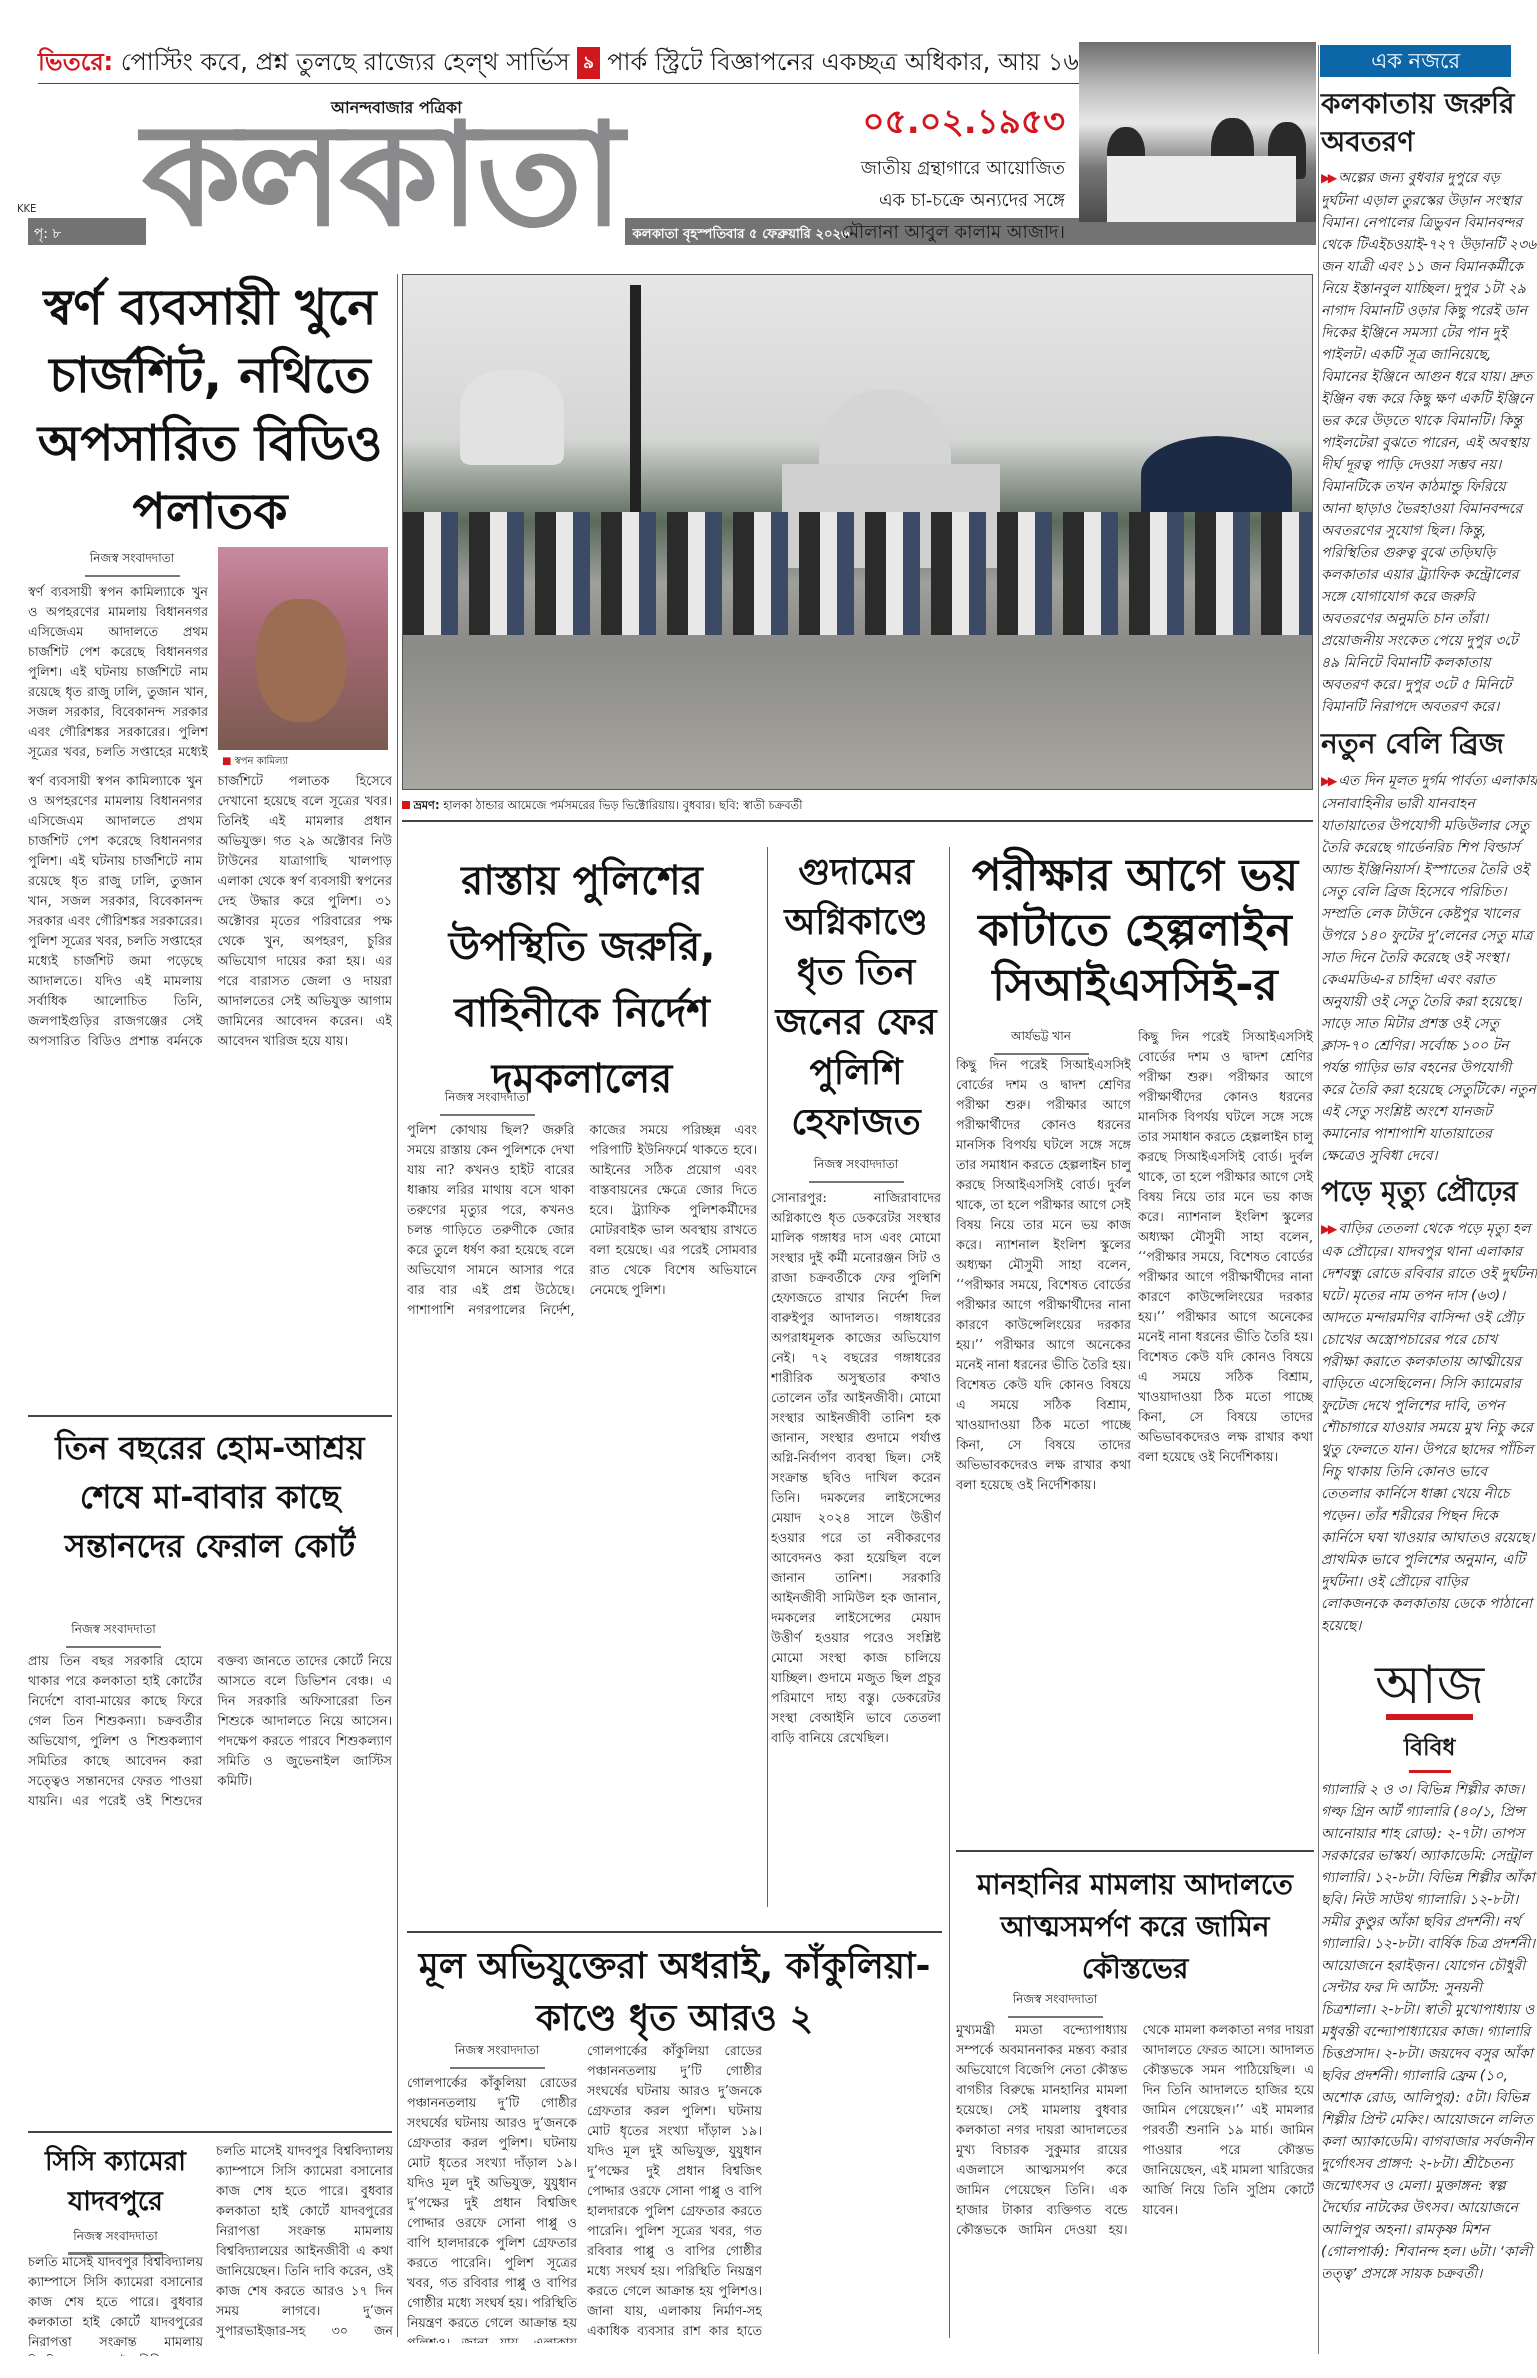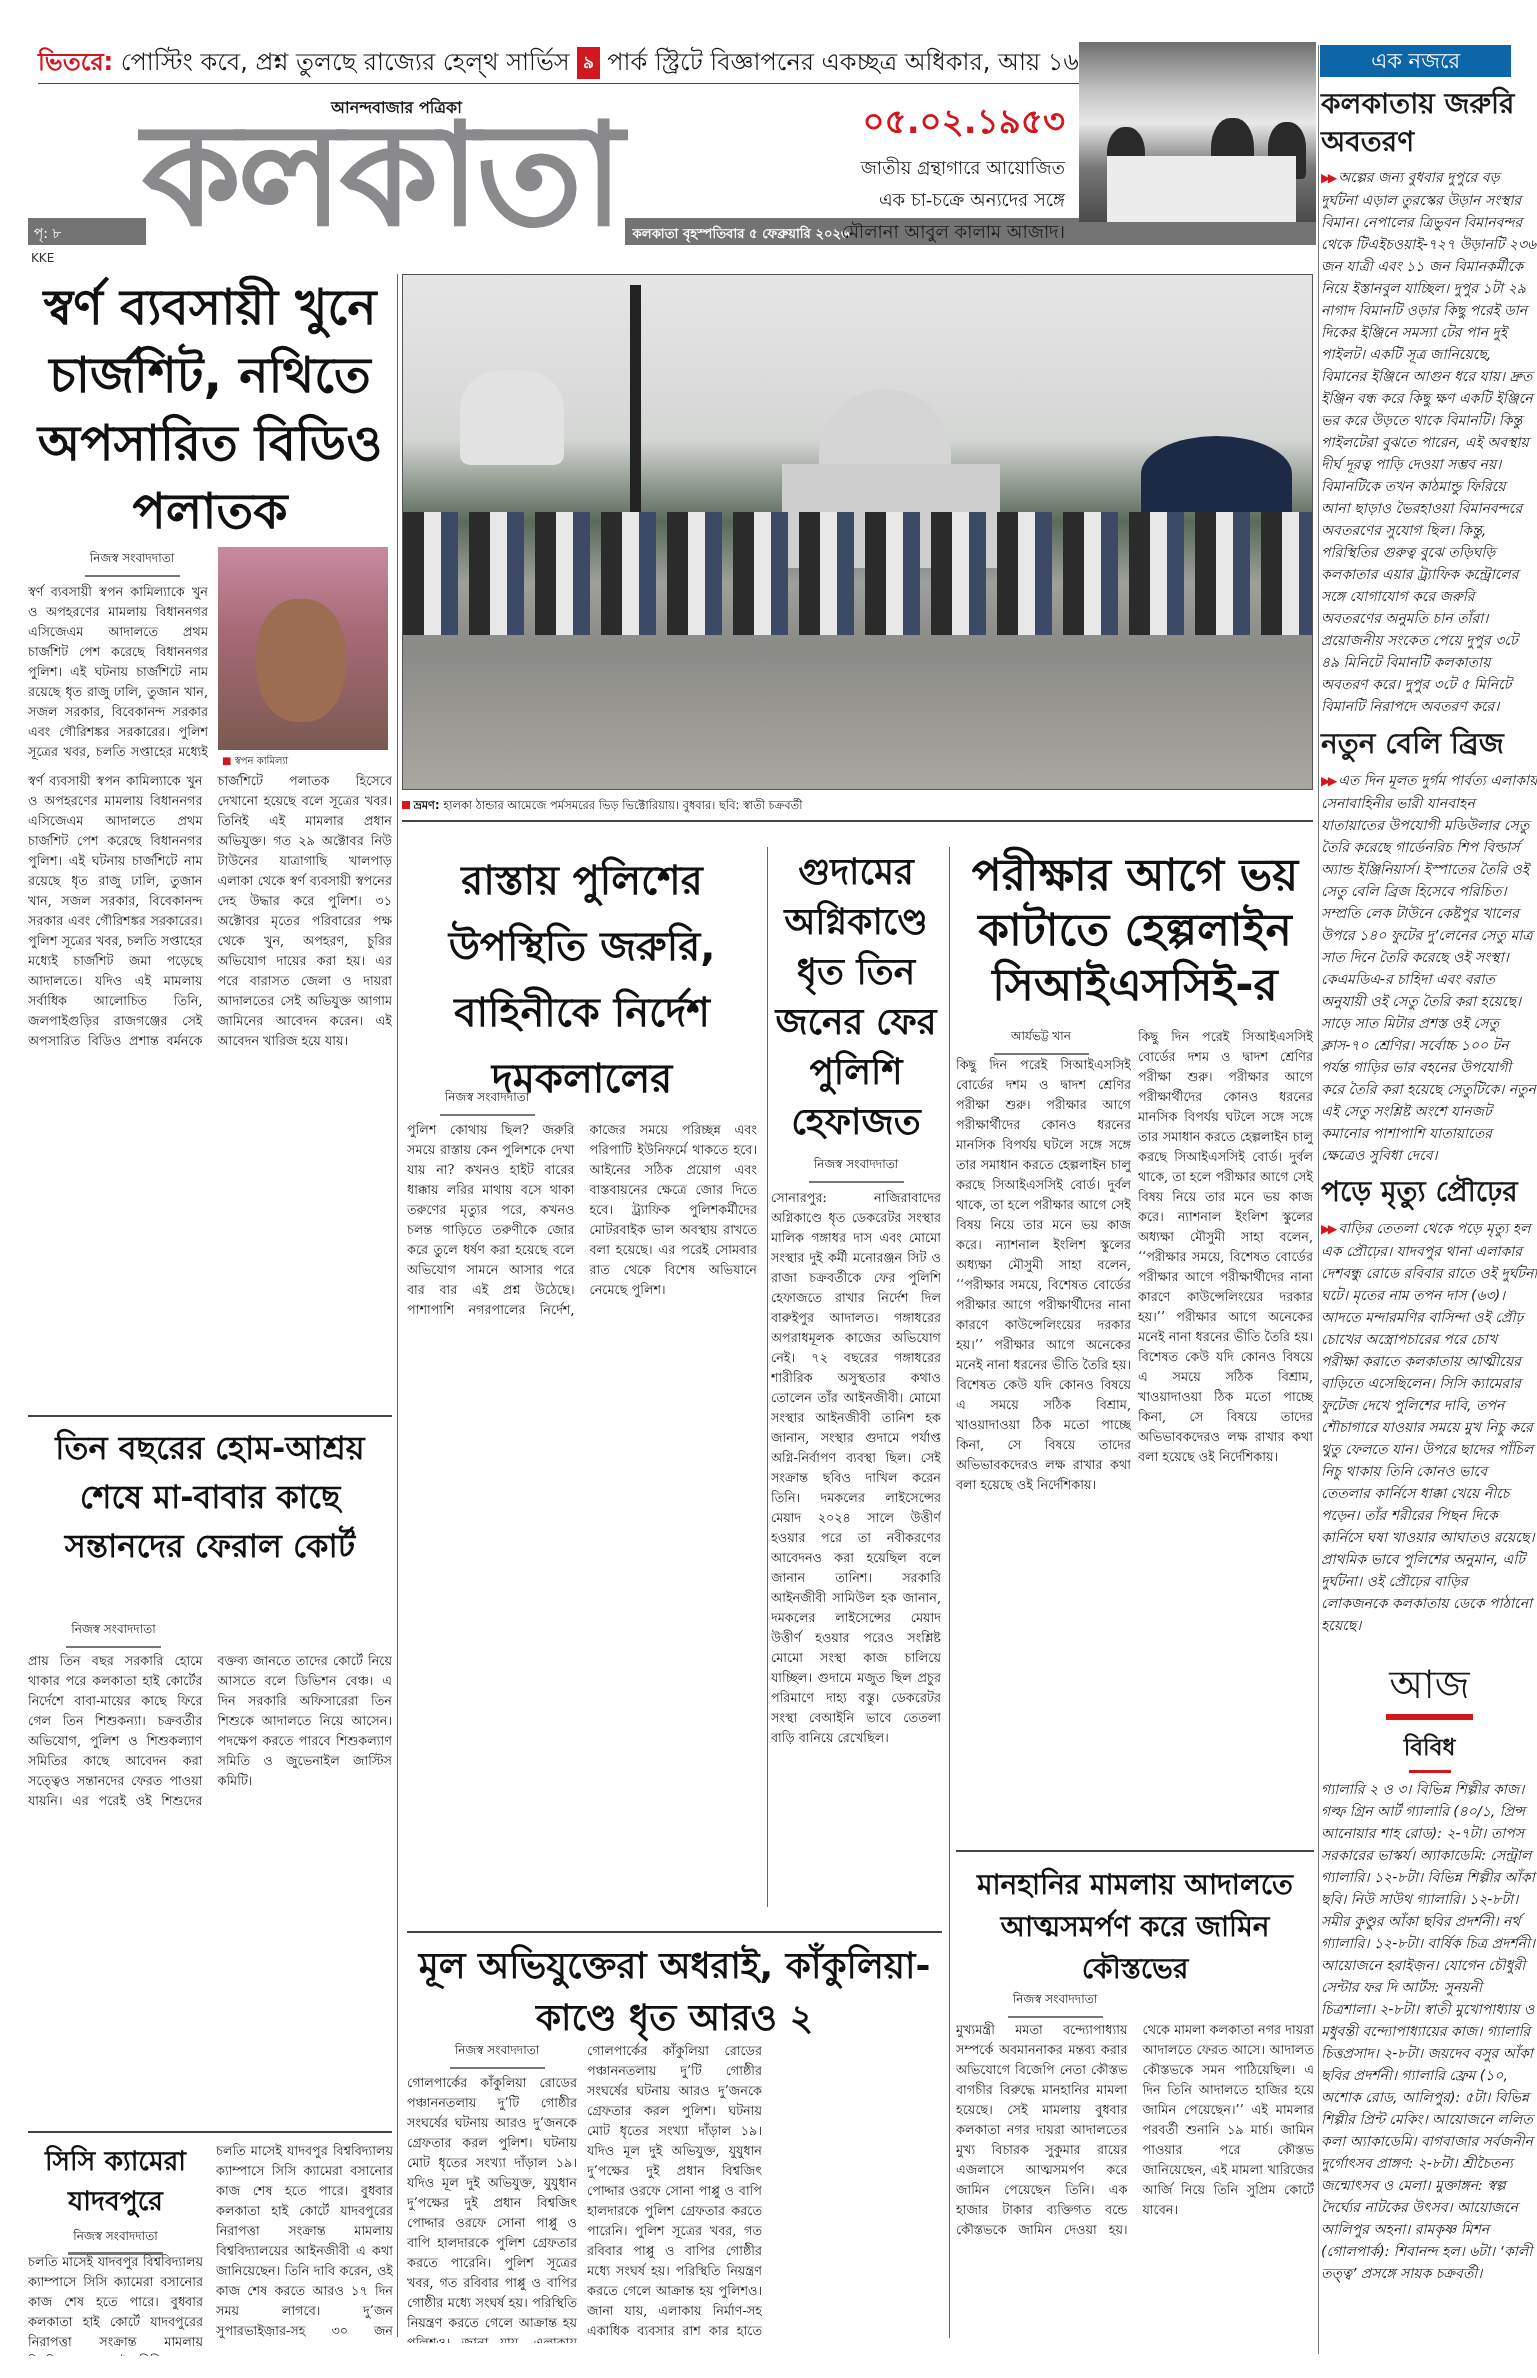--- a/index.html
+++ b/index.html
@@ -13,36 +13,36 @@
 
   
   .inside { left: 38px; top: 45px; width: 1088px; height: 36px; font-size: 24px; white-space: nowrap; display: flex; align-items: center; gap: 7.6px; }
   .inside .lbl { color: #d2171e; font-weight: bold; }
   .pgbox { background: #d2171e; color: #fff; font-weight: bold; font-size: 17px; padding: 1.9px 5.7px; }
 
   .masthead-small { left: 331px; top: 95px; font-size: 16px; font-weight: bold; }
   .masthead { left: 142px; top: 90px; font-size: 142px; font-weight: bold; color: #8a8a8c; letter-spacing: -3.8px; line-height: 1.2; }
   .pagebar-left { left: 28px; top: 218px; width: 118px; height: 26.5px; color: #fff; font-size: 14px; padding: 3.8px 5.7px; }
   .pagebar-right { left: 625px; top: 218px; width: 691px; height: 26.5px; color: #fff; font-size: 13.2px; font-weight: bold; padding: 5.7px 7.6px; }
-  .edition-code { left: 31px; top: 203px; font-size: 12px; color: #333; margin-top: 48px; }
+  .edition-code { left: 17px; top: 203px; font-size: 10px; color: #333; }
 
   .anniv { left: 814px; top: 95px; width: 251px; text-align: right; }
   .anniv .date { color: #d2171e; font-weight: bold; font-size: 34px; }
   .anniv .line { font-size: 18px; line-height: 32px; }
   .oldphoto { left: 1079px; top: 42px; width: 237px; height: 180px; background: linear-gradient(180deg,#6e6e6e 0%, #bdbdbd 25%, #e8e8e8 45%, #777 70%, #4a4a4a 100%); overflow: hidden; }
   .oldphoto .table { position: absolute; left: 28px; bottom: 0; width: 189px; height: 66px; background: #ececec; }
   .oldphoto .person { position: absolute; border-radius: 45% 45% 10% 10%; background: #2a2a2a; }
 
   
   .sidebar { left: 1318px; top: 45px; width: 220px; height: 2309px; border-left: 0.9px solid #777; padding-left: 2px; }
   .sb-head { background: #0d66a8; color: #fff; font-size: 21px; text-align: center; height: 32px; line-height: 32px; margin-left: -0.9px; width: 191px; }
   .sb-title { font-size: 28px; font-weight: bold; line-height: 38px; margin-top: 7.6px; }
   .sb-text { font-size: 14px; line-height: 22px; margin-top: 5.7px; font-style: italic; }
   .sb-text .arrow { color: #d2171e; font-size: 12.3px; letter-spacing: -2.8px; margin-right: 3.8px; }
-  .aaj { text-align: center; font-size: 39px; margin-top: 19px; line-height: 59px; }
+  .aaj { text-align: center; font-size: 53px; margin-top: 19px; line-height: 59px; }
   .aaj-bar { width: 87px; height: 5.7px; margin: 0 auto; background: #d2171e; }
   .bibidho { text-align: center; font-size: 23px; font-weight: bold; margin-top: 9.5px; }
   .bibidho-bar { width: 42px; height: 2.8px; margin: 1.9px auto 3.8px; background: #d2171e; }
 
   
   .headline { font-weight: bold; text-align: center; color: #111; }
   .byline { text-align: center; font-size: 12px; }
   .byline-bar { width: 95px; height: 2.8px; background: #777; margin: 5.7px auto 7.6px; }
   .body { font-size: 12.8px; line-height: 20px; text-align: justify; font-family: "DejaVu Serif", serif; }
   .col2 { column-count: 2; column-gap: 15px; }

